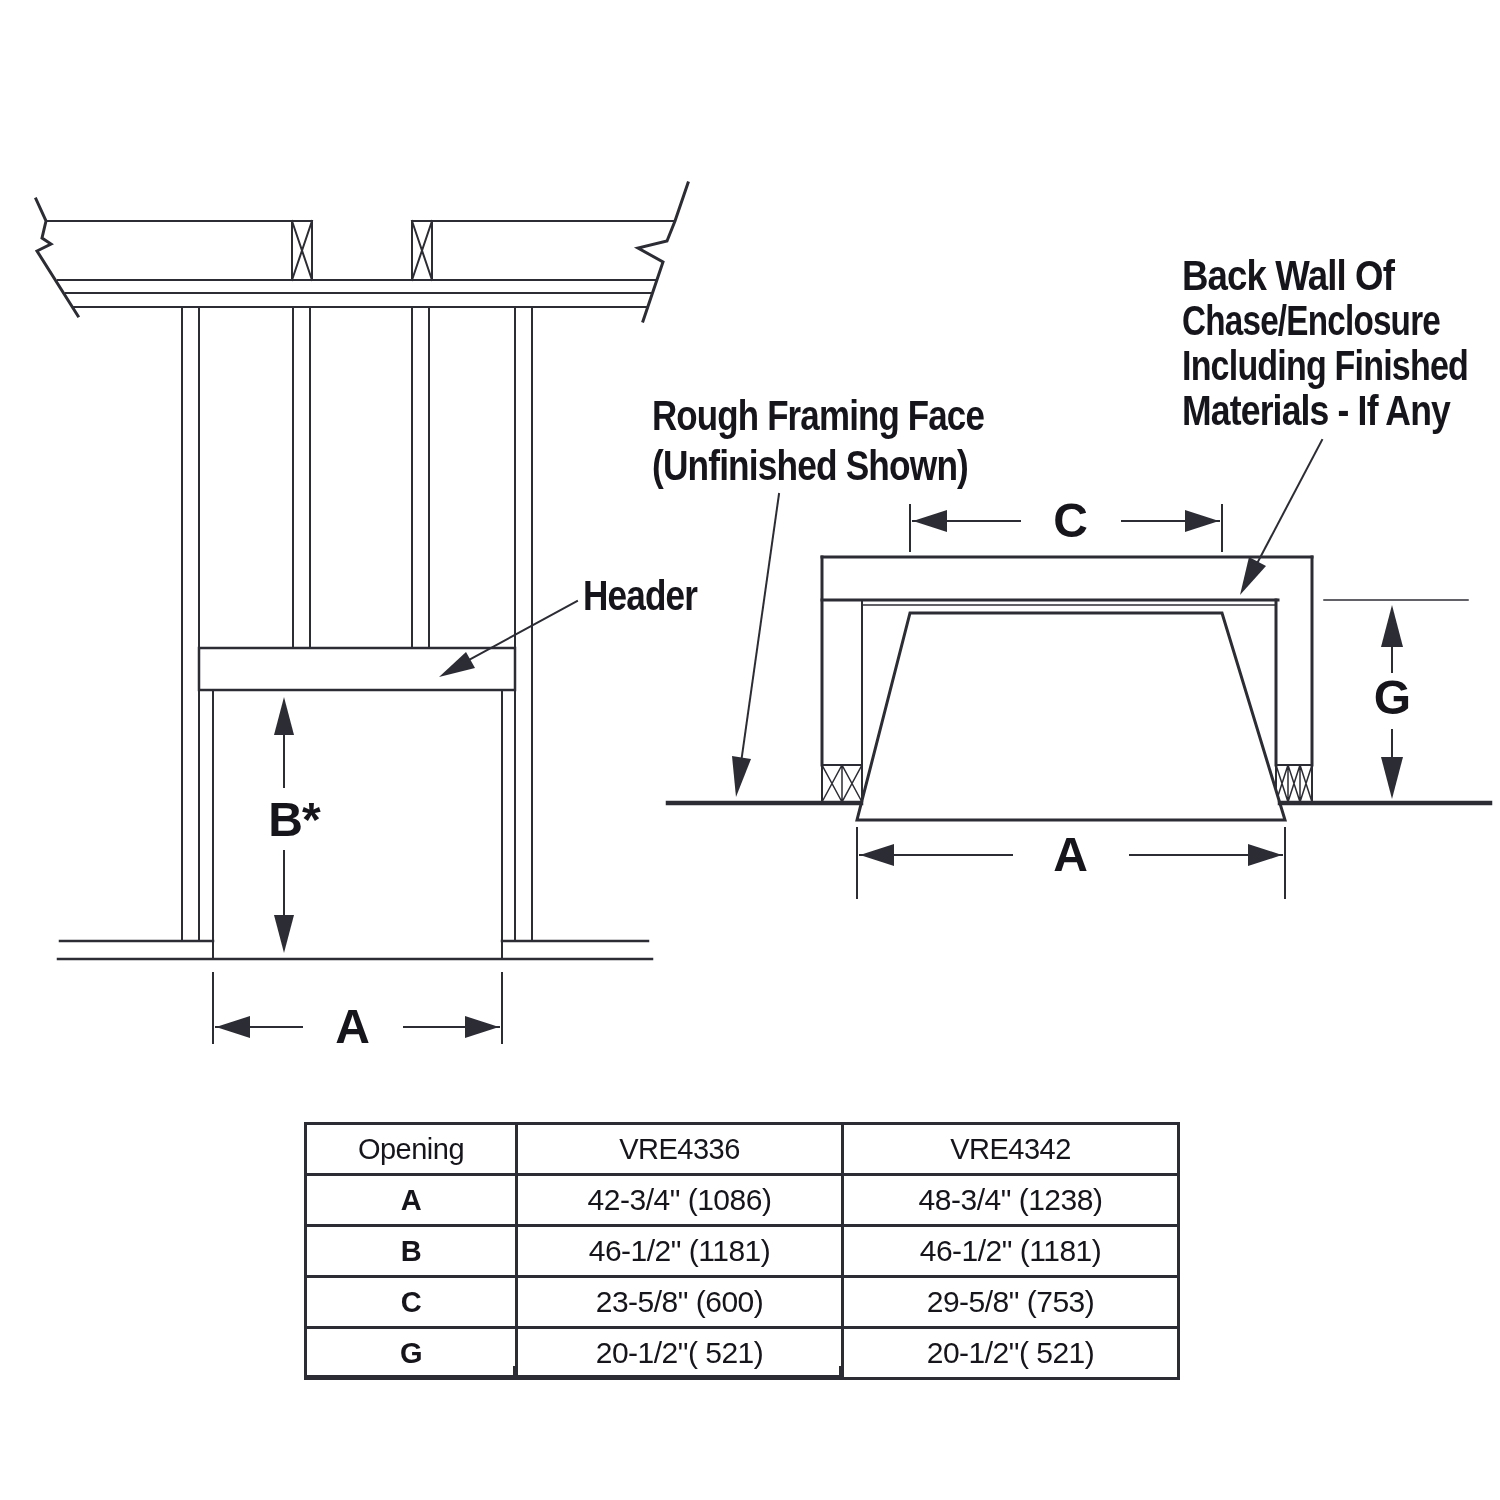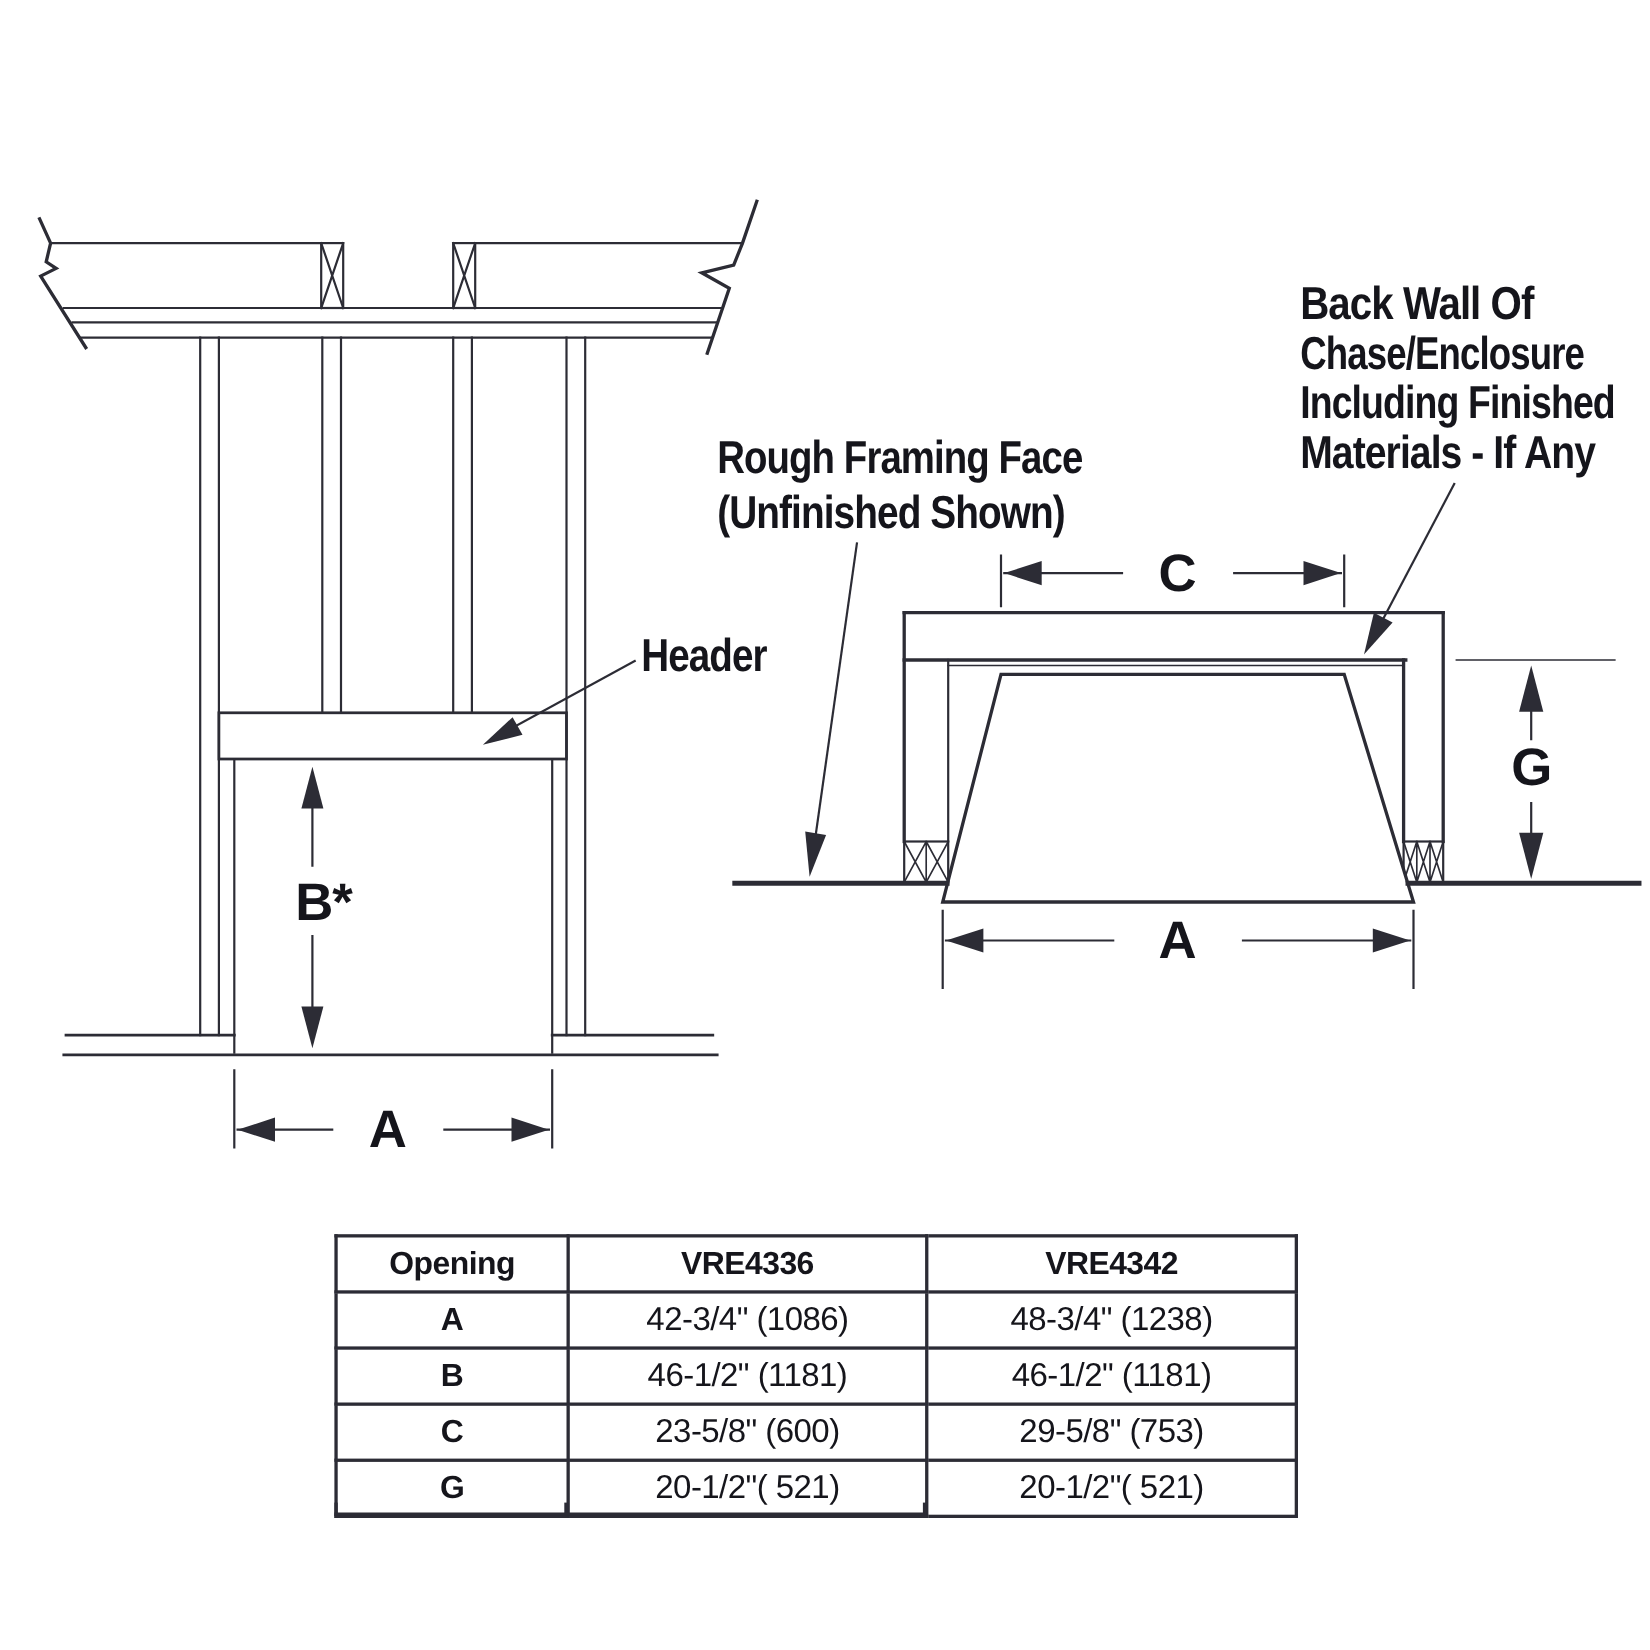--- a/index.html
+++ b/index.html
@@ -18,21 +18,21 @@
   
   .spec-table{
     position:absolute;left:304px;top:1122px;width:873px;
     border-collapse:collapse;table-layout:fixed;
     font-family:"Liberation Sans",sans-serif;color:#15151b;
   }
   .spec-table td,.spec-table th{
     border:3px solid #2c2c35;text-align:center;vertical-align:middle;
     padding:0;height:48px;font-size:29px;letter-spacing:-0.5px;line-height:1;
   }
-  .spec-table th{font-weight:bold;text-align:center;}
+  .spec-table th{font-weight:normal;text-align:center;}
   .spec-table td.rowlabel{font-weight:bold;}
   .spec-table td.val{font-weight:normal;font-size:30px;}
   .tbl-frag{position:absolute;background:#2c2c35;}
 </style>
 </head>
 <body>
 
 <div class="stage">
 
   <svg width="1500" height="1500" viewBox="0 0 1500 1500">

